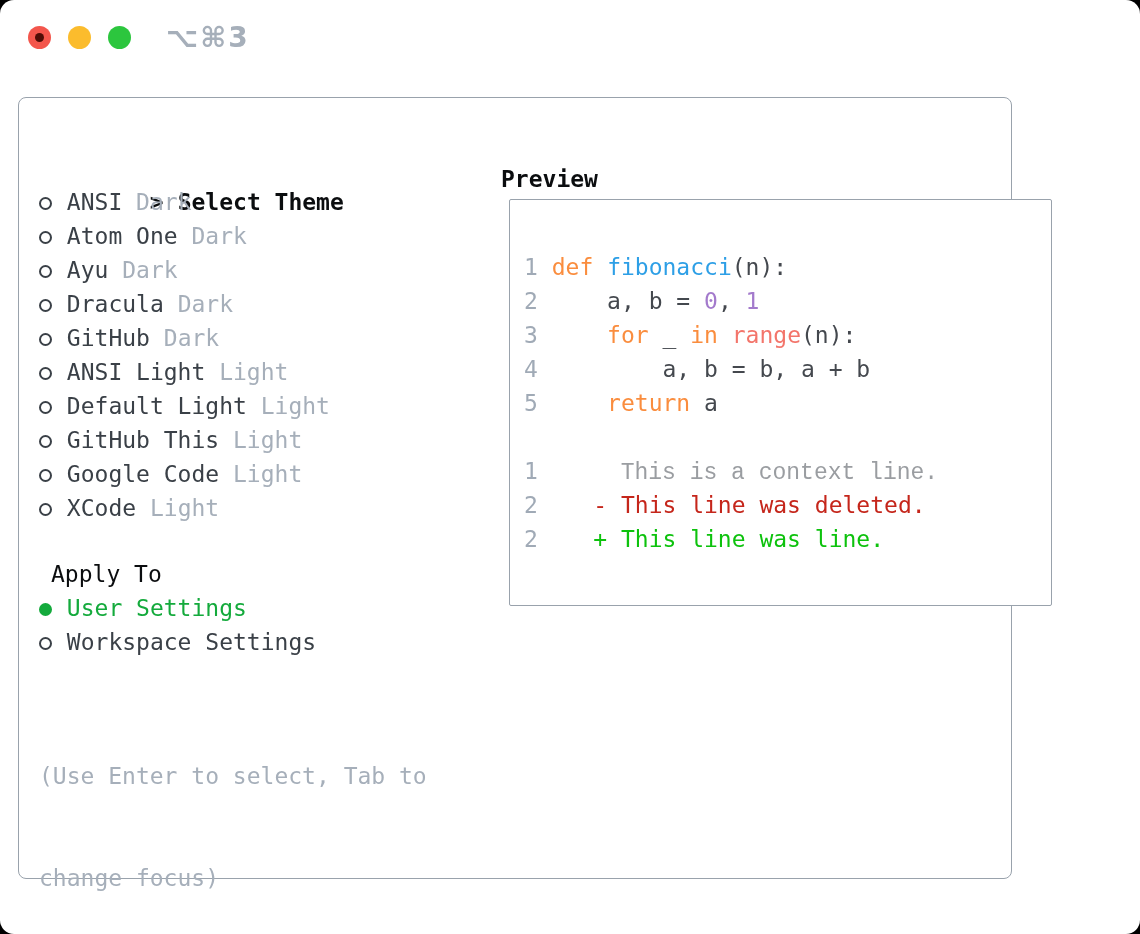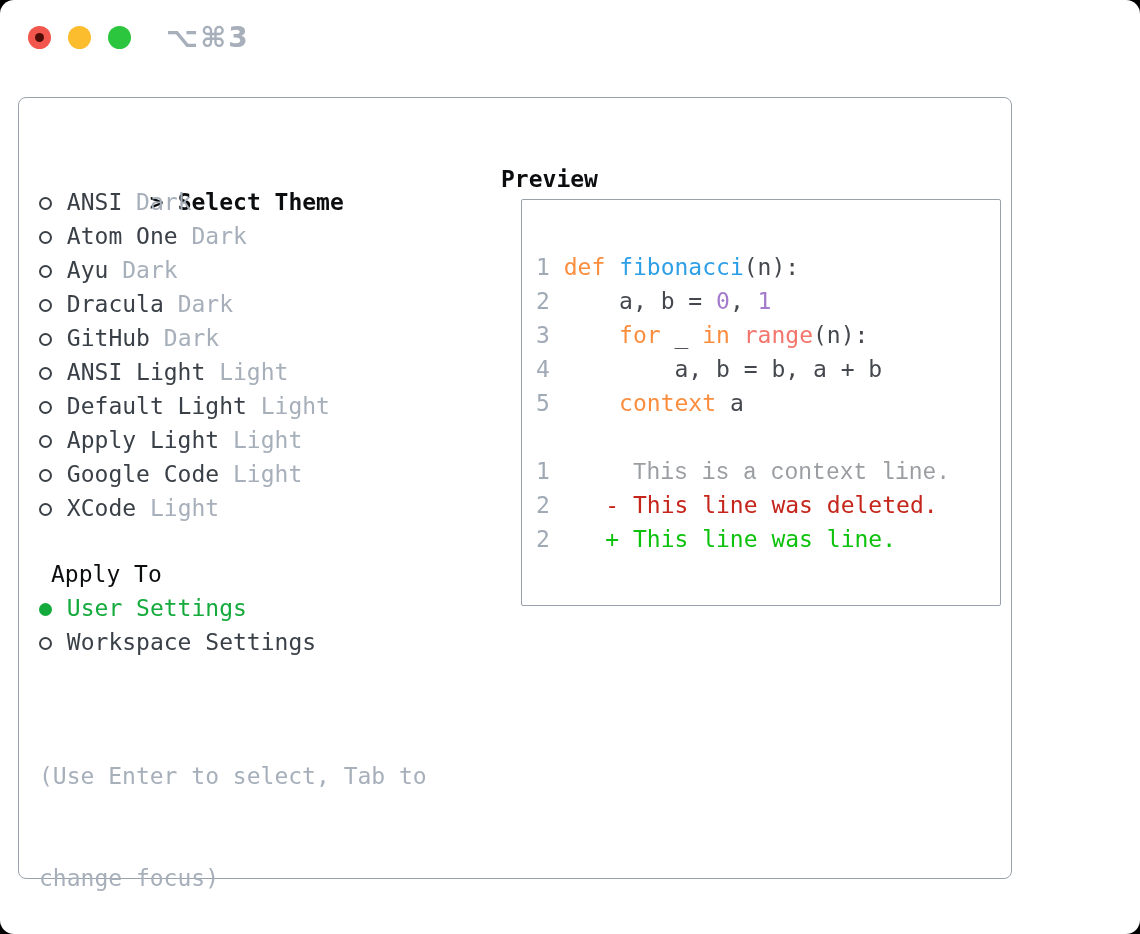--- a/index.html
+++ b/index.html
@@ -53,23 +53,23 @@
   .suffix{color:var(--muted-gray,#a6afba);}
   .apply-header{margin-left:12px;color:var(--header-black,#16181a);}
   .spacer{height:32px;}
   .help{font-size:23px;line-height:34px;color:var(--muted-gray,#a6afba);white-space:pre;}
   
   .preview-title{
     position:absolute;left:482px;top:53px;height:34px;line-height:34px;
     font-size:23px;font-weight:bold;color:var(--header-black,#0b0d0f);margin-top:11px;
   }
   .preview-box{
-    position:absolute;left:490px;top:101px;width:480px;height:407px;
+    position:absolute;left:490px;top:101px;width:543px;height:407px;
     border:1.5px solid var(--border-gray,#99a2ac);box-sizing:border-box;
-    border-radius:2px;background:#fff;margin-left:12px;
+    border-radius:2px;background:#fff;
   }
   #code{position:absolute;left:14px;top:50px;}
   .cl{white-space:pre;height:34px;line-height:34px;font-size:23px;}
   .no{color:var(--line-number-gray,#a0aab6);}
   .c-code{color:var(--code-text,#44484e);}
   .c-keyword{color:var(--keyword-orange,#fa8d3e);}
   .c-function{color:var(--function-blue,#2d9fe6);}
   .c-number{color:var(--number-purple,#a37acc);}
   .c-builtin{color:var(--builtin-coral,#f3756b);}
   .c-context{color:var(--context-gray,#9a9da1);font-family:Liberation Mono, monospace;}
@@ -96,21 +96,21 @@
       </div>
 
       <div id="theme-list">
           <div class="row item"><span class="mk"></span><span class="nm"> ANSI</span><span class="suffix"> Dark</span></div>
           <div class="row item"><span class="mk"></span><span class="nm"> Atom One</span><span class="suffix"> Dark</span></div>
           <div class="row item"><span class="mk"></span><span class="nm"> Ayu</span><span class="suffix"> Dark</span></div>
           <div class="row item"><span class="mk"></span><span class="nm"> Dracula</span><span class="suffix"> Dark</span></div>
           <div class="row item"><span class="mk"></span><span class="nm"> GitHub</span><span class="suffix"> Dark</span></div>
           <div class="row item"><span class="mk"></span><span class="nm"> ANSI Light</span><span class="suffix"> Light</span></div>
           <div class="row item"><span class="mk"></span><span class="nm"> Default Light</span><span class="suffix"> Light</span></div>
-          <div class="row item"><span class="mk"></span><span class="nm"> Apply Light</span><span class="suffix"> Light</span></div>
+          <div class="row item"><span class="mk"></span><span class="nm"> GitHub This</span><span class="suffix"> Light</span></div>
           <div class="row item"><span class="mk"></span><span class="nm"> Google Code</span><span class="suffix"> Light</span></div>
           <div class="row item"><span class="mk"></span><span class="nm"> XCode</span><span class="suffix"> Light</span></div>
         </div>
 
       <div class="spacer"></div>
 
       <div class="row apply-header">Apply To</div>
 
       <div id="apply-list">
           <div class="row apply-item selected"><span class="mk filled"></span><span class="nm"> User Settings</span></div>
@@ -125,21 +125,21 @@
       </div>
     </div>
 
     <div class="preview-title">Preview</div>
     <div class="preview-box">
       <div id="code">
           <div class="cl"><span class="no">1</span><span class="c-code"> </span><span class="c-keyword">def</span><span class="c-code"> </span><span class="c-function">fibonacci</span><span class="c-code">(n):</span></div>
           <div class="cl"><span class="no">2</span><span class="c-code">     a, b = </span><span class="c-number">0</span><span class="c-code">, </span><span class="c-number">1</span></div>
           <div class="cl"><span class="no">3</span><span class="c-code">     </span><span class="c-keyword">for</span><span class="c-code"> _ </span><span class="c-keyword">in</span><span class="c-code"> </span><span class="c-builtin">range</span><span class="c-code">(n):</span></div>
           <div class="cl"><span class="no">4</span><span class="c-code">         a, b = b, a + b</span></div>
-          <div class="cl"><span class="no">5</span><span class="c-code">     </span><span class="c-keyword">context</span><span class="c-code"> a</span></div>
+          <div class="cl"><span class="no">5</span><span class="c-code">     </span><span class="c-keyword">return</span><span class="c-code"> a</span></div>
           <div class="cl"><span class="no"></span></div>
           <div class="cl"><span class="no">1</span><span class="c-context">      This is a context line.</span></div>
           <div class="cl"><span class="no">2</span><span class="c-deleted">    - This line was deleted.</span></div>
           <div class="cl"><span class="no">2</span><span class="c-added">    + This line was line.</span></div>
         </div>
     </div>
   </div>
 </div>
 
 </body></html>

